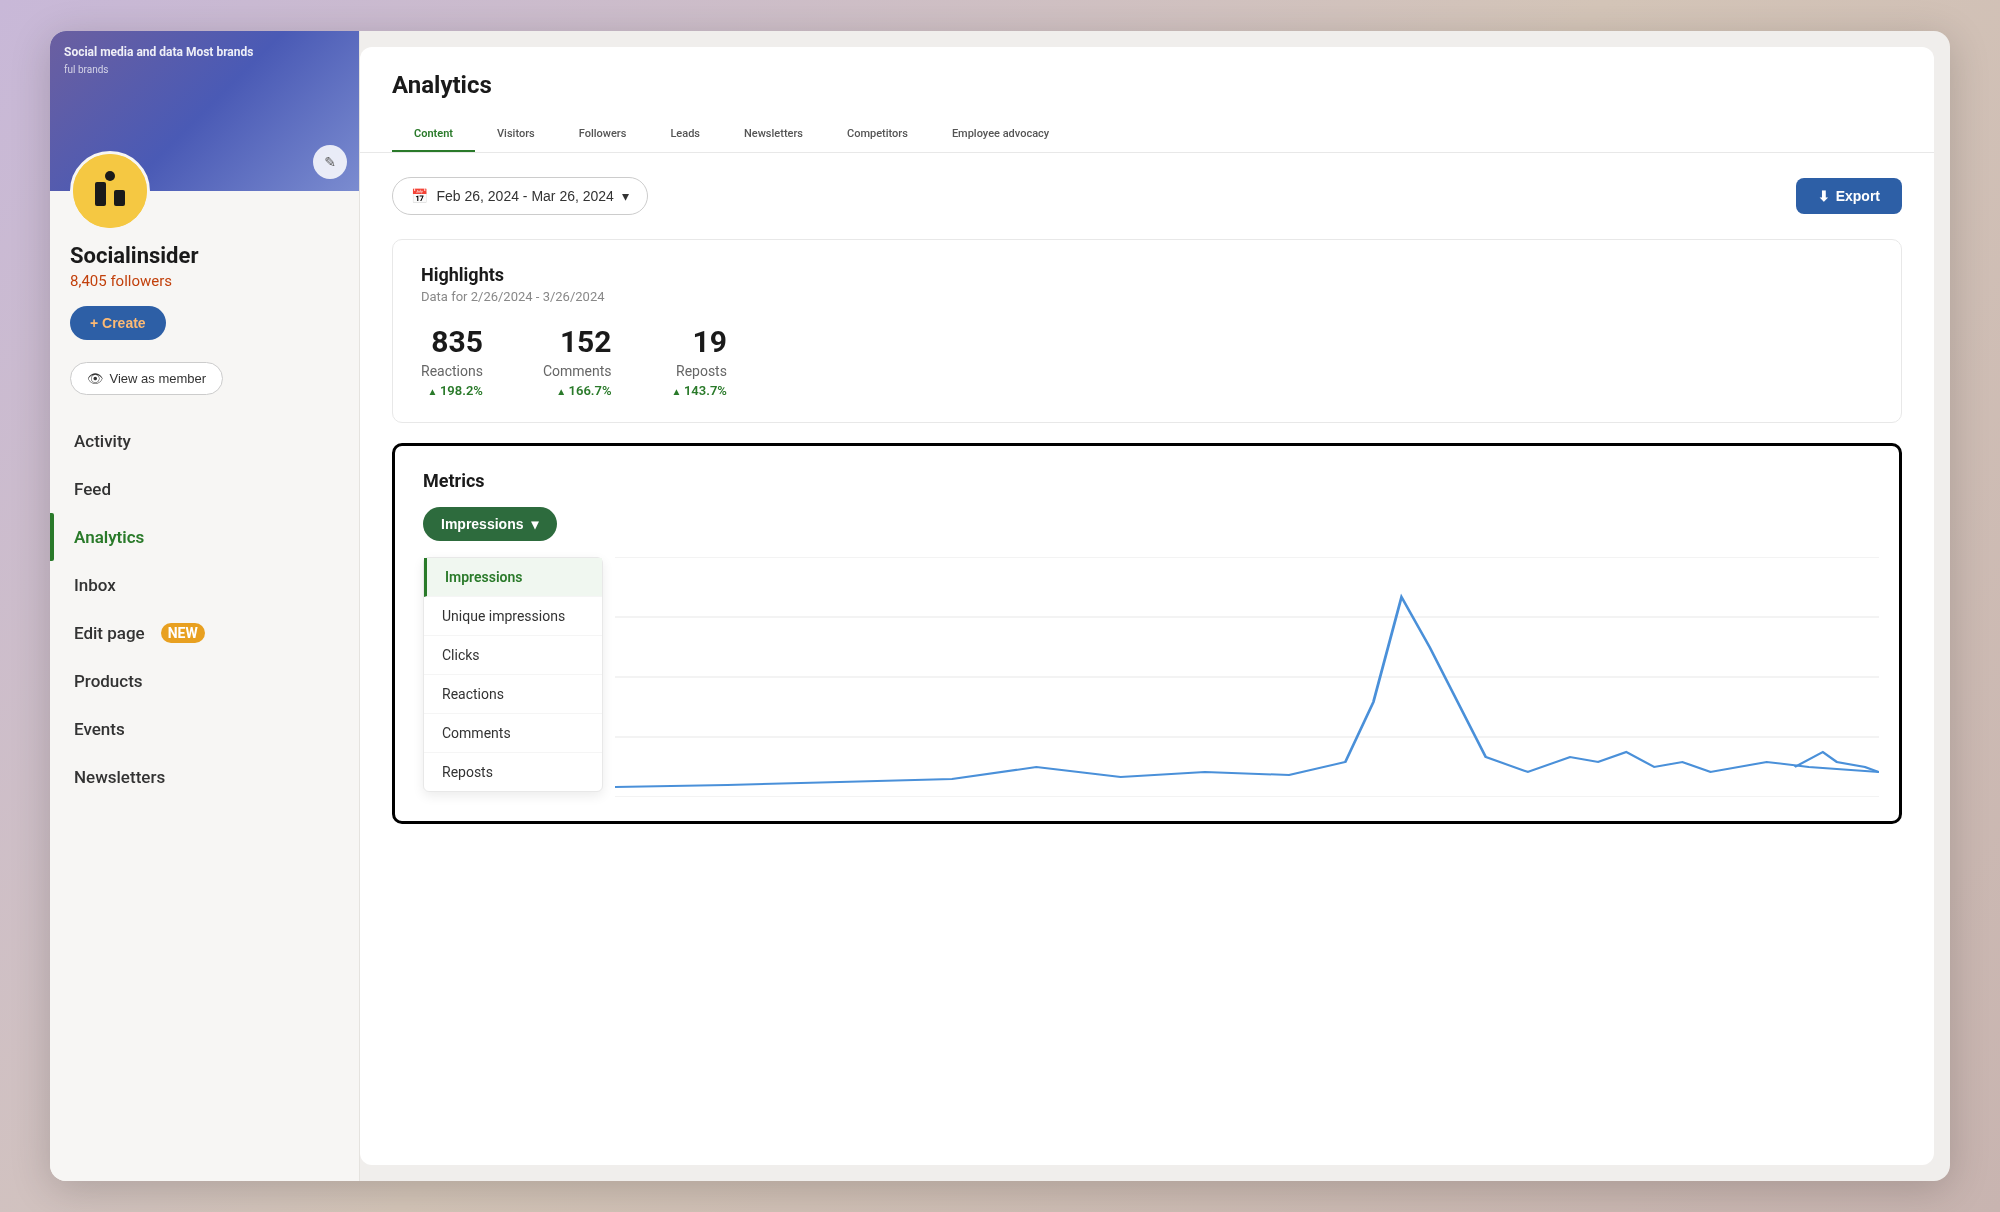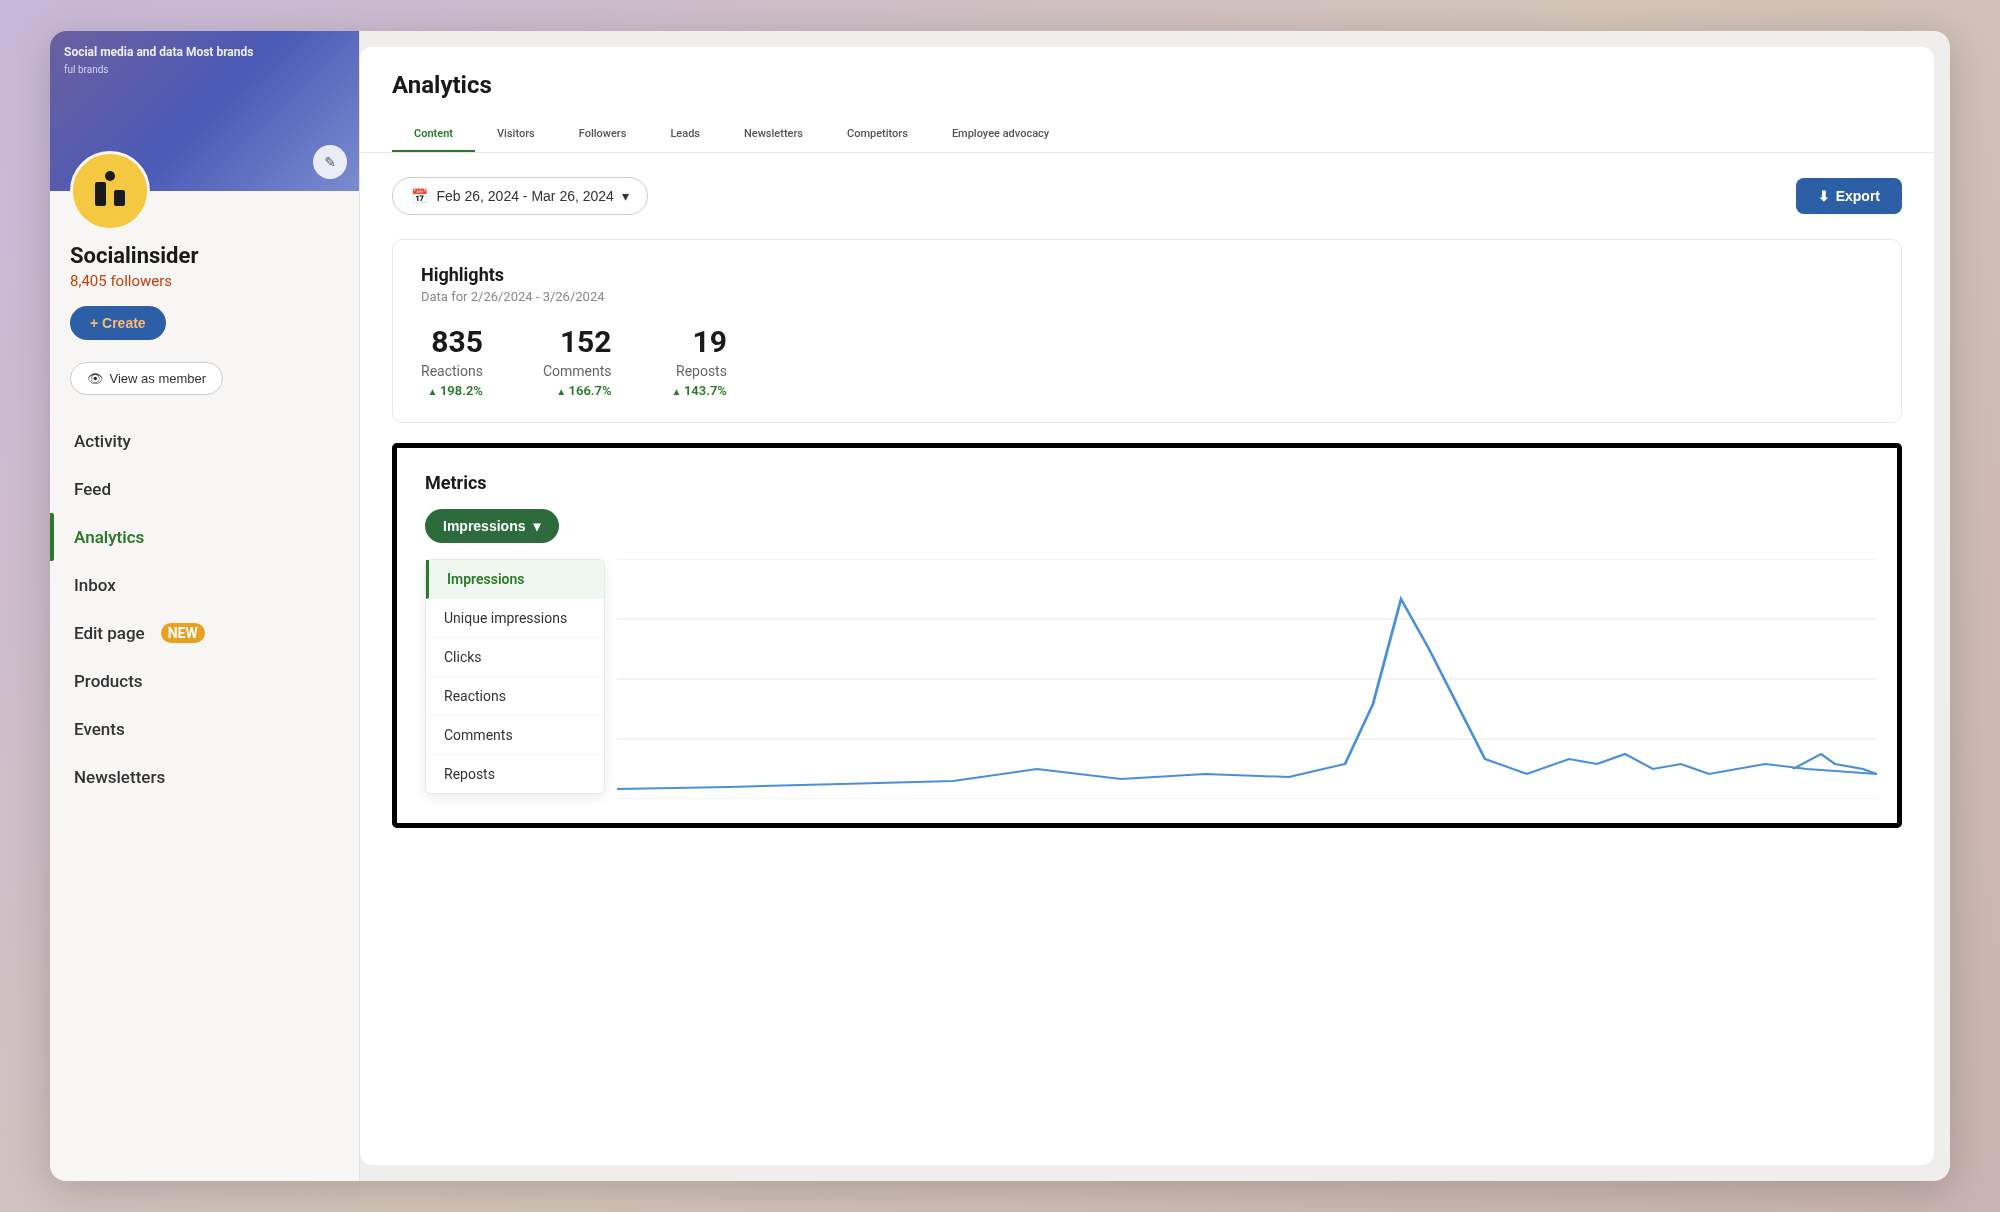--- a/index.html
+++ b/index.html
@@ -275,22 +275,22 @@
     }
     .highlight-change {
       font-size: 13px;
       color: #2a7a2a;
       font-weight: 600;
     }
     .highlight-change::before { content: '▲ '; font-size: 10px; }
     
     .metrics-card {
       background: white;
-      border: 5px solid #000000;
-      border-radius: 5px;
+      border: 3px solid #000000;
+      border-radius: 10px;
       padding: 24px 0 0 0;
       margin-bottom: 20px;
       overflow: hidden;
     }
     .metrics-header {
       padding: 0 28px 16px 28px;
     }
     .metrics-title {
       font-size: 18px;
       font-weight: 700;

